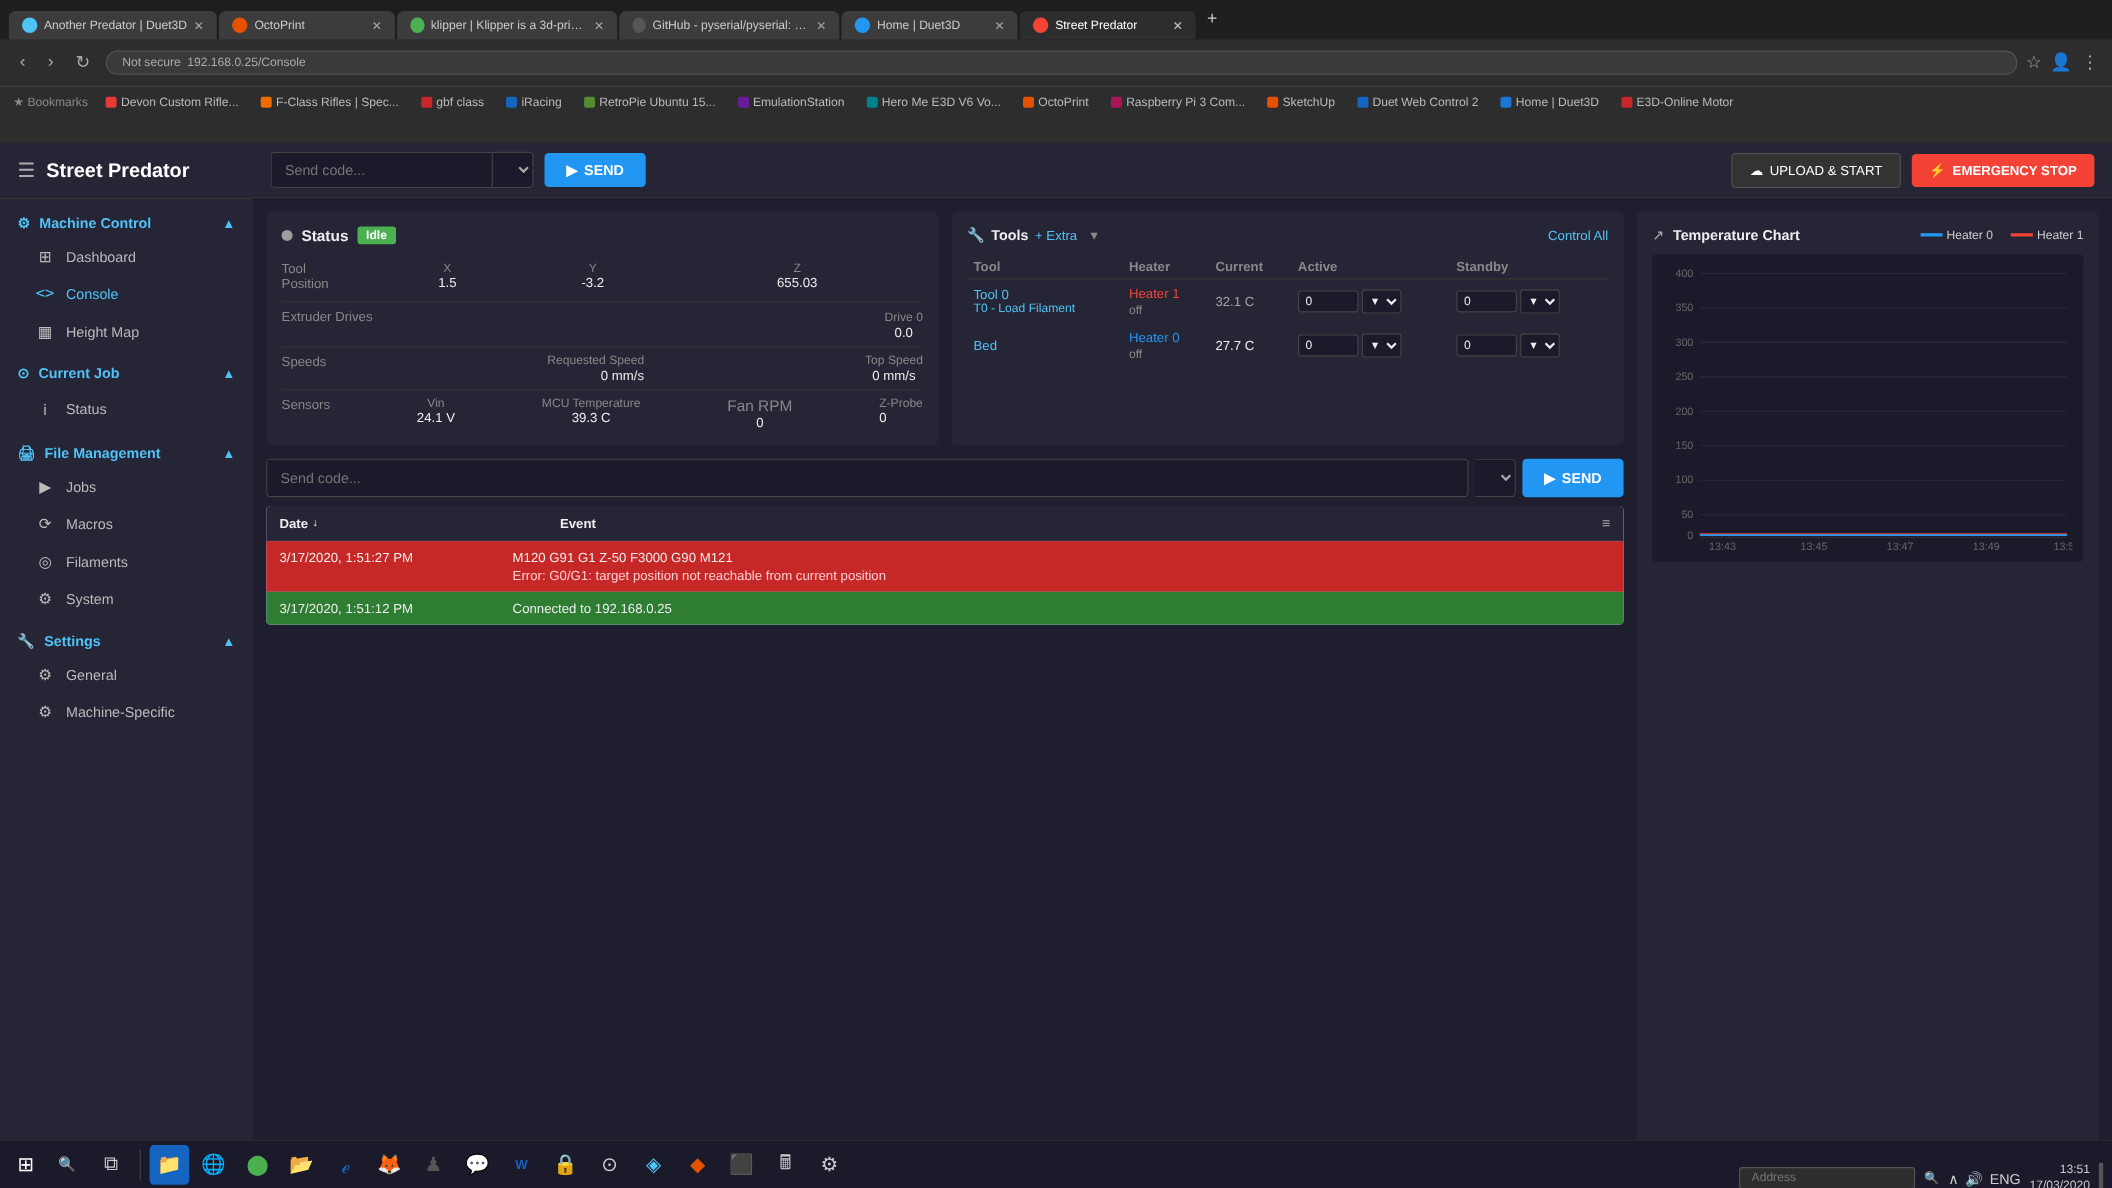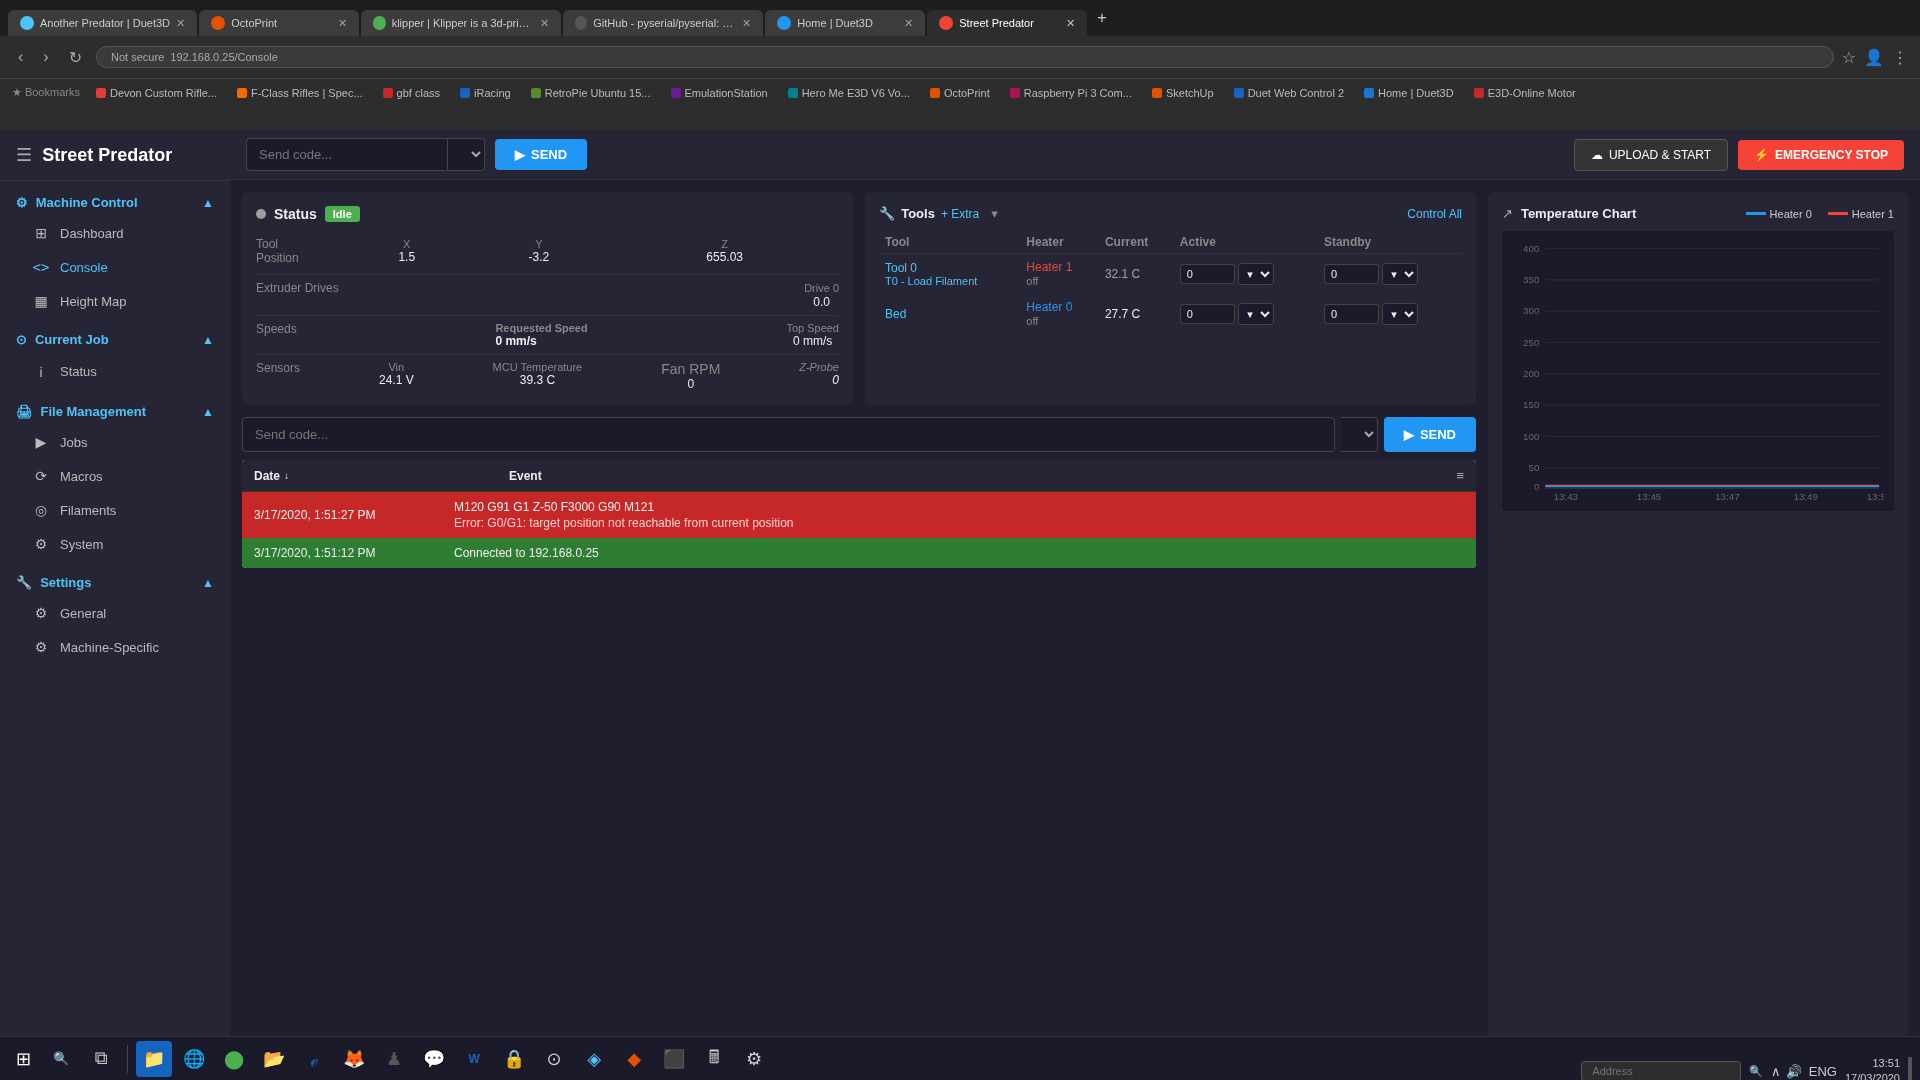--- a/index.html
+++ b/index.html
@@ -90,21 +90,21 @@
     .console-input { flex: 1; background: #1a1a2a; border: 1px solid #444; border-radius: 4px; padding: 8px 12px; color: #eee; font-size: 13px; }
     .console-send-btn { background: #2196f3; color: #fff; border: none; border-radius: 4px; padding: 8px 20px; font-size: 13px; font-weight: 600; cursor: pointer; display: flex; align-items: center; gap: 6px; }
     .console-dropdown { background: #1a1a2a; border: 1px solid #444; border-left: none; padding: 8px 8px; color: #aaa; cursor: pointer; border-radius: 0 4px 4px 0; }
 
     
     .event-log { background: #c4b5fd; border-radius: 4px; overflow: hidden; }
     .event-log-header { display: flex; align-items: center; padding: 8px 12px; background: #252535; border-bottom: 1px solid #333; }
     .event-col-date { color: #eee; font-size: 12px; font-weight: 600; display: flex; align-items: center; gap: 4px; }
     .event-col-event { color: #eee; font-size: 12px; font-weight: 600; margin-left: 220px; }
     .event-col-menu { margin-left: auto; color: #aaa; cursor: pointer; }
-    .event-row { display: flex; padding: 8px 12px; align-items: center; gap: 0; }
+    .event-row { display: flex; padding: 8px 12px; align-items: flex-start; gap: 12px; }
     .event-row.error { background: #c62828; }
     .event-row.success { background: #2e7d32; }
     .event-date { width: 200px; flex-shrink: 0; color: #eee; font-size: 12px; }
     .event-message { flex: 1; color: #eee; font-size: 12px; }
     .event-error-msg { color: #ffcdd2; font-size: 12px; display: block; margin-top: 2px; }
 
     
     .taskbar { background: #1a1a2a; height: 44px; display: flex; align-items: center; padding: 0 8px; gap: 4px; border-top: 1px solid #333; position: absolute; bottom: 0; left: 0; right: 0; }
     .taskbar-start { background: none; border: none; color: #fff; font-size: 18px; padding: 4px 8px; cursor: pointer; }
     .taskbar-icon { width: 36px; height: 36px; border-radius: 4px; display: flex; align-items: center; justify-content: center; cursor: pointer; font-size: 18px; }
@@ -385,21 +385,21 @@
           <span style="color:#888;">Extruder Drives</span>
           <div>
             <span style="color:#888; font-size:11px;">Drive 0</span><br>
             <span style="color:#eee; text-align:center; display:block;">0.0</span>
           </div>
         </div>
         <hr style="border:none; border-top:1px solid #333; margin:6px 0;">
 
         <div style="display:flex; justify-content:space-between; font-size:12px; align-items:flex-start;">
           <span style="color:#888;">Speeds</span>
-          <div style="text-align:left;font-weight:bold;">
+          <div style="text-align:right;">
             <div style="color:#888; font-size:11px;">Requested Speed</div>
             <div style="color:#eee;">0 mm/s</div>
           </div>
           <div style="text-align:center;">
             <div style="color:#888; font-size:11px;">Top Speed</div>
             <div style="color:#eee;">0 mm/s</div>
           </div>
         </div>
         <hr style="border:none; border-top:1px solid #333; margin:6px 0;">
 
@@ -410,21 +410,21 @@
             <div style="color:#eee;">24.1 V</div>
           </div>
           <div style="text-align:center;">
             <div style="color:#888; font-size:11px;">MCU Temperature</div>
             <div style="color:#eee;">39.3 C</div>
           </div>
           <div style="text-align:center;">
             <div style="color:#888; font-size:14px;">Fan RPM</div>
             <div style="color:#eee;">0</div>
           </div>
-          <div style="text-align:right;font-style:italic;">
+          <div style="text-align:left;">
             <div style="color:#888; font-size:11px;">Z-Probe</div>
             <div style="color:#eee;">0</div>
           </div>
         </div>
       </div>
 
       <div class="card tools-card">
         <div class="tools-header">
           <span style="color:#888; font-size:13px;">🔧</span>
           <span class="tools-title">Tools</span>

